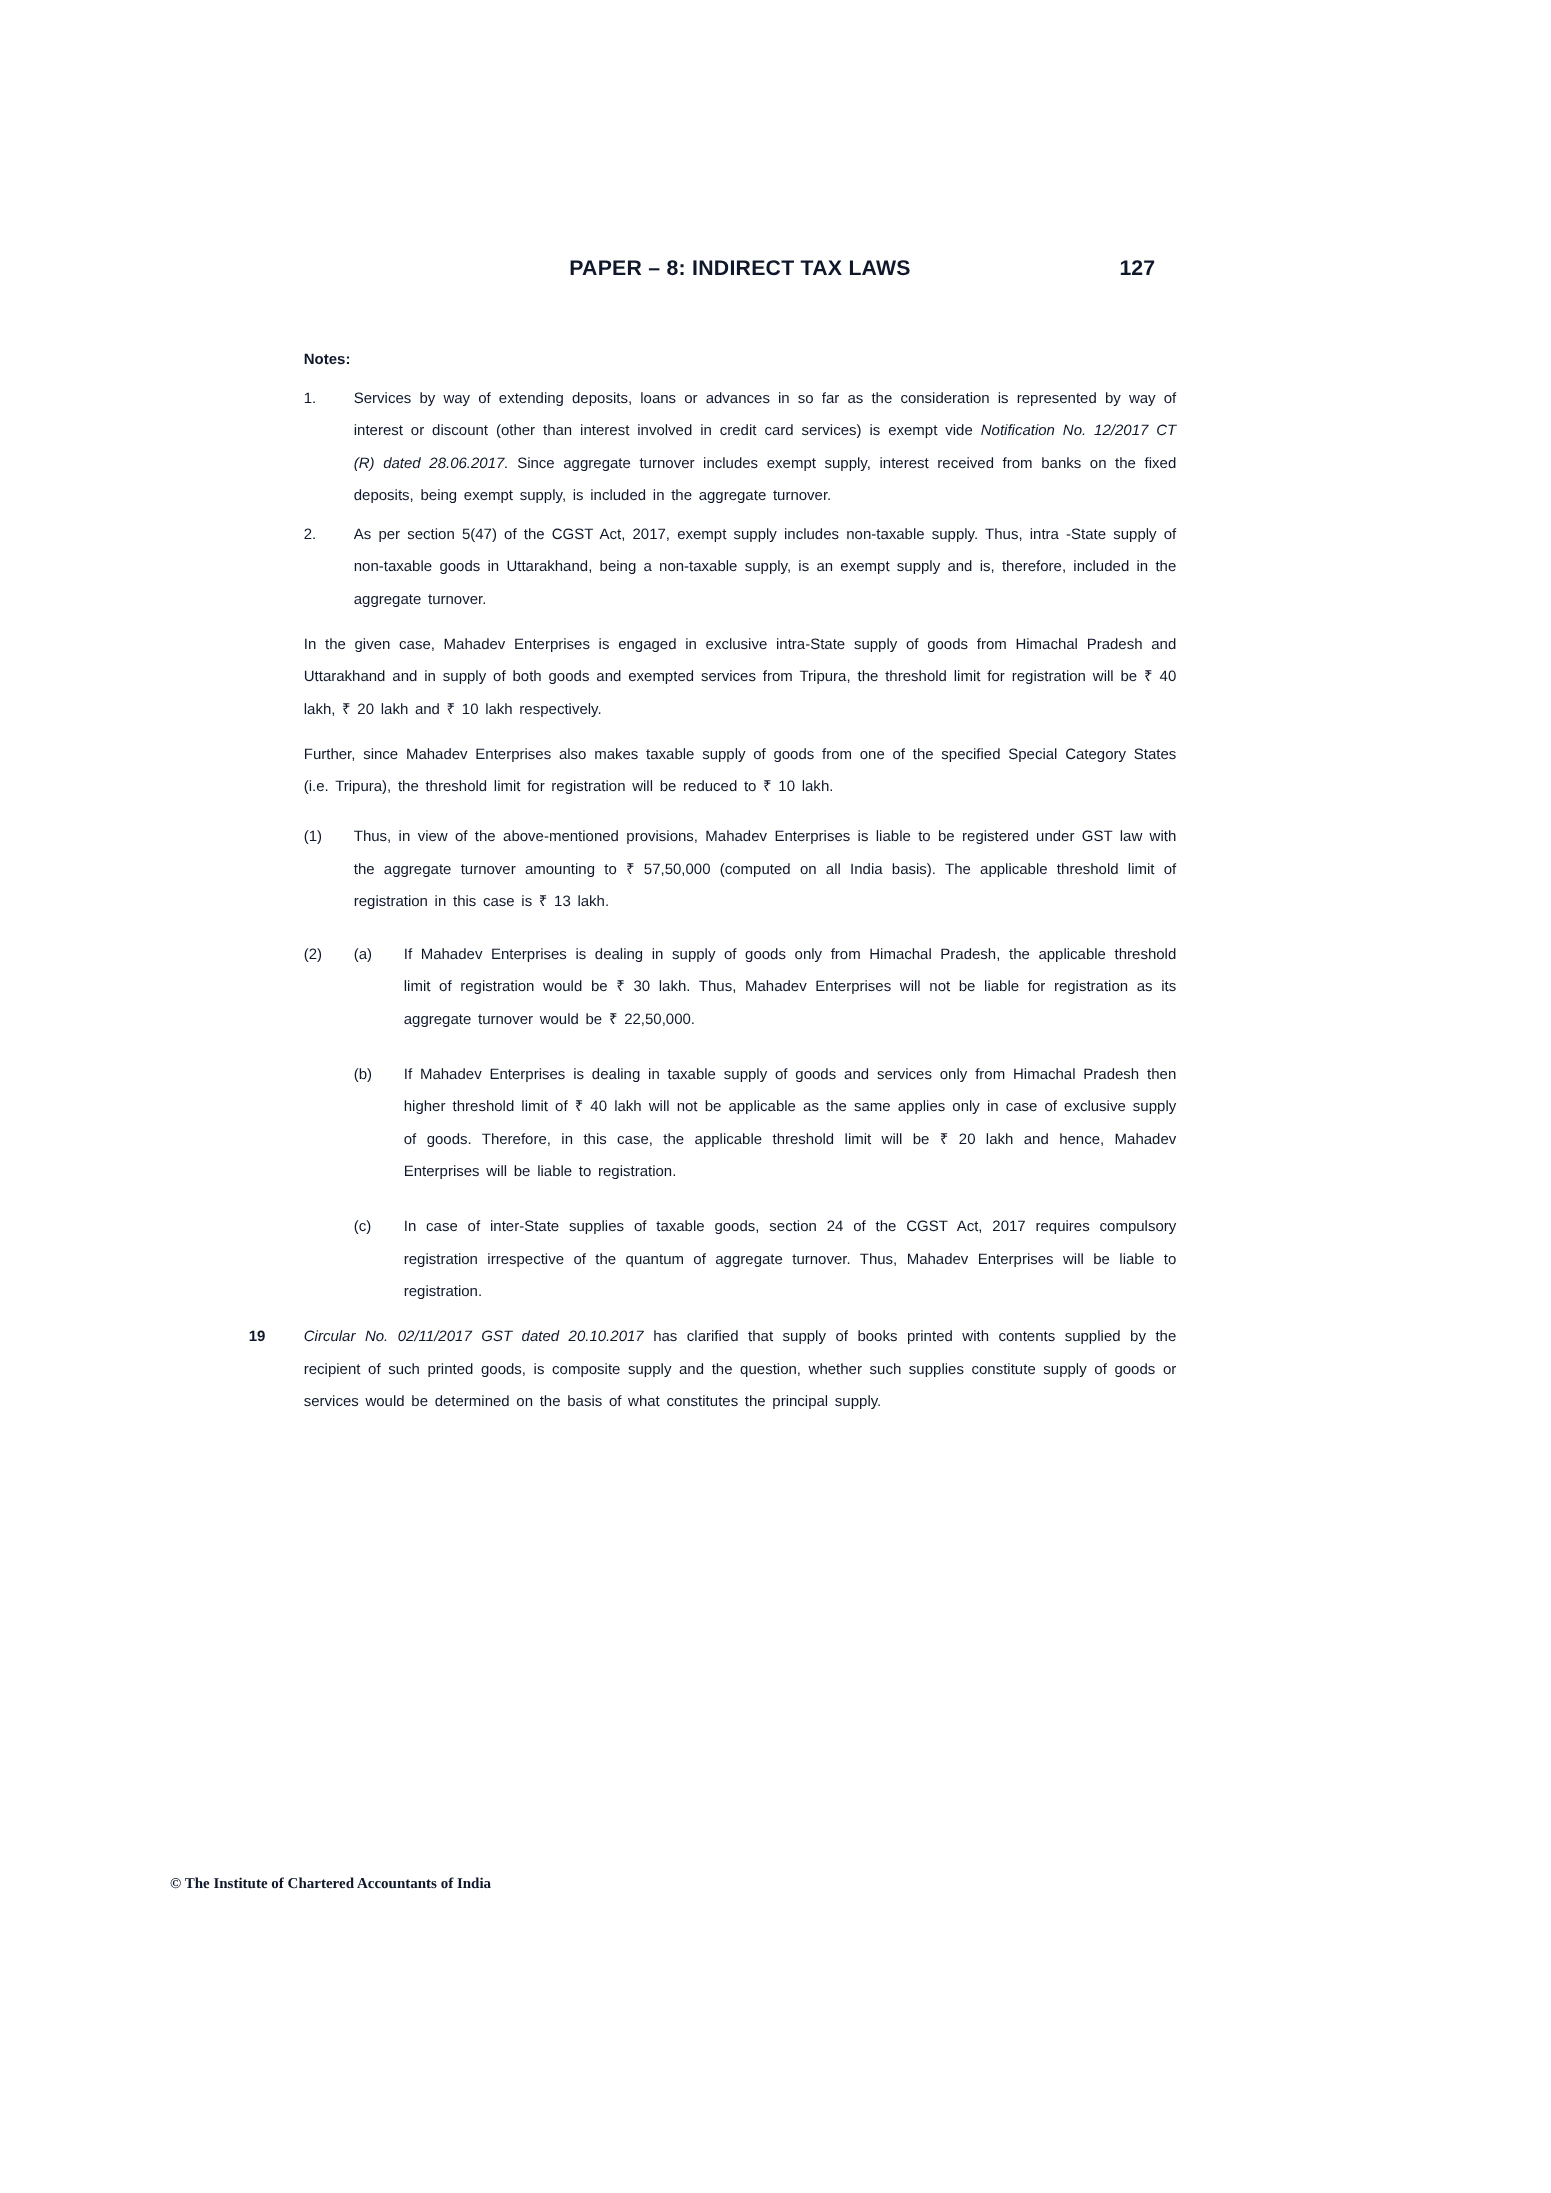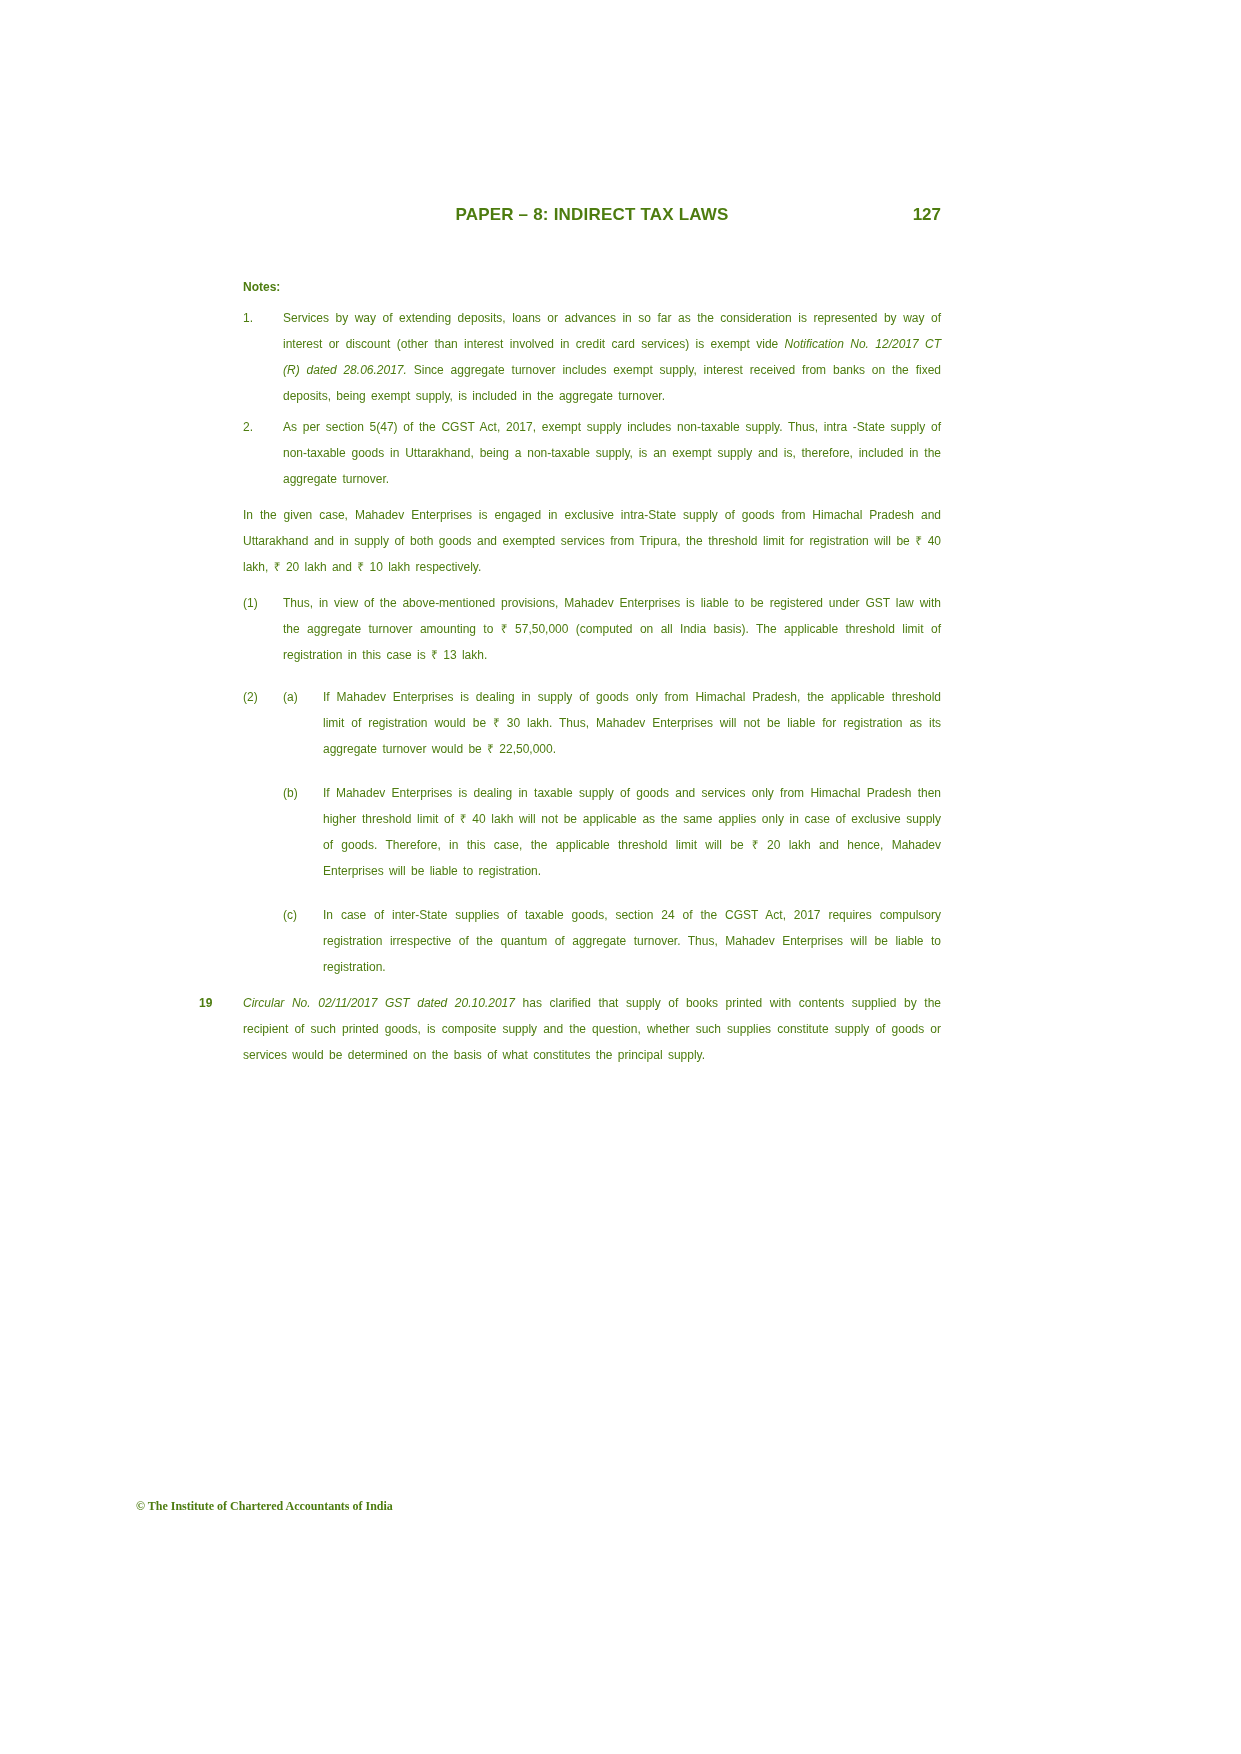--- a/index.html
+++ b/index.html
@@ -6,41 +6,41 @@
   html, body {
     margin: 0;
     padding: 0;
     background: #ffffff;
   }
   .page {
     position: relative;
     width: 1241px;
     height: 1754px;
     background: #ffffff;
-    color: #4d7c0f;
+    color: #0f172a;
     font-family: "Liberation Sans", sans-serif;
     overflow: hidden;
   }
   .page-header {
     position: absolute;
     top: 204px;
     left: 243px;
     width: 698px;
     font-size: 17px;
     font-weight: bold;
     line-height: 22px;
   }
   .header-title {
     display: block;
     text-align: center;
     letter-spacing: 0.2px;
   }
   .page-number {
     position: absolute;
-    right: 0;
+    right: 17px;
     top: 0;
   }
   .content {
     position: absolute;
     top: 274px;
     left: 243px;
     width: 698px;
     font-size: 12px;
     line-height: 26px;
     word-spacing: 2px;
@@ -108,20 +108,21 @@
       <div class="body"><span>Services by way of extending deposits, loans or advances in so far as the consideration is represented by way of interest or discount (other than interest involved in credit card services) is exempt vide </span><i>Notification No. 12/2017 CT (R) dated 28.06.2017.</i><span> Since aggregate turnover includes exempt supply, interest received from banks on the fixed deposits, being exempt supply, is included in the aggregate turnover.</span></div>
     </div>
 
     <div class="row mb10">
       <span class="marker">2.</span>
       <div class="body"><span>As per section 5(47) of the CGST Act, 2017, exempt supply includes non-taxable supply.  Thus, intra -State supply of non-taxable goods in Uttarakhand, being a non-taxable supply, is an exempt supply and is, therefore, included in the aggregate turnover.</span></div>
     </div>
 
     <p class="para"><span>In the given case, Mahadev Enterprises is engaged in exclusive intra-State supply of goods from Himachal Pradesh and Uttarakhand and in supply of both goods and exempted services from Tripura, the threshold limit for registration will be ₹ 40 lakh, ₹ 20 lakh and ₹ 10 lakh respectively.</span></p>
 
+    <p class="para mb14"><span>Further, since Mahadev Enterprises also makes taxable supply of goods from one of the specified Special Category States (i.e. Tripura), the threshold limit for registration will be reduced to ₹ 10 lakh.</span></p>
 
     <div class="row mb16">
       <span class="marker">(1)</span>
       <div class="body"><span>Thus, in view of the above-mentioned provisions, Mahadev Enterprises is liable to be registered under GST law with the aggregate turnover amounting to ₹ 57,50,000 (computed on all India basis).  The applicable threshold limit of registration in this case is ₹ 13 lakh.</span></div>
     </div>
 
     <div class="row mb18">
       <span class="marker">(2)</span>
       <span class="marker">(a)</span>
       <div class="body"><span>If Mahadev Enterprises is dealing in supply of goods only from Himachal Pradesh, the applicable threshold limit of registration would be ₹ 30 lakh. Thus, Mahadev Enterprises will not be liable for registration as its aggregate turnover would be ₹ 22,50,000.</span></div>

